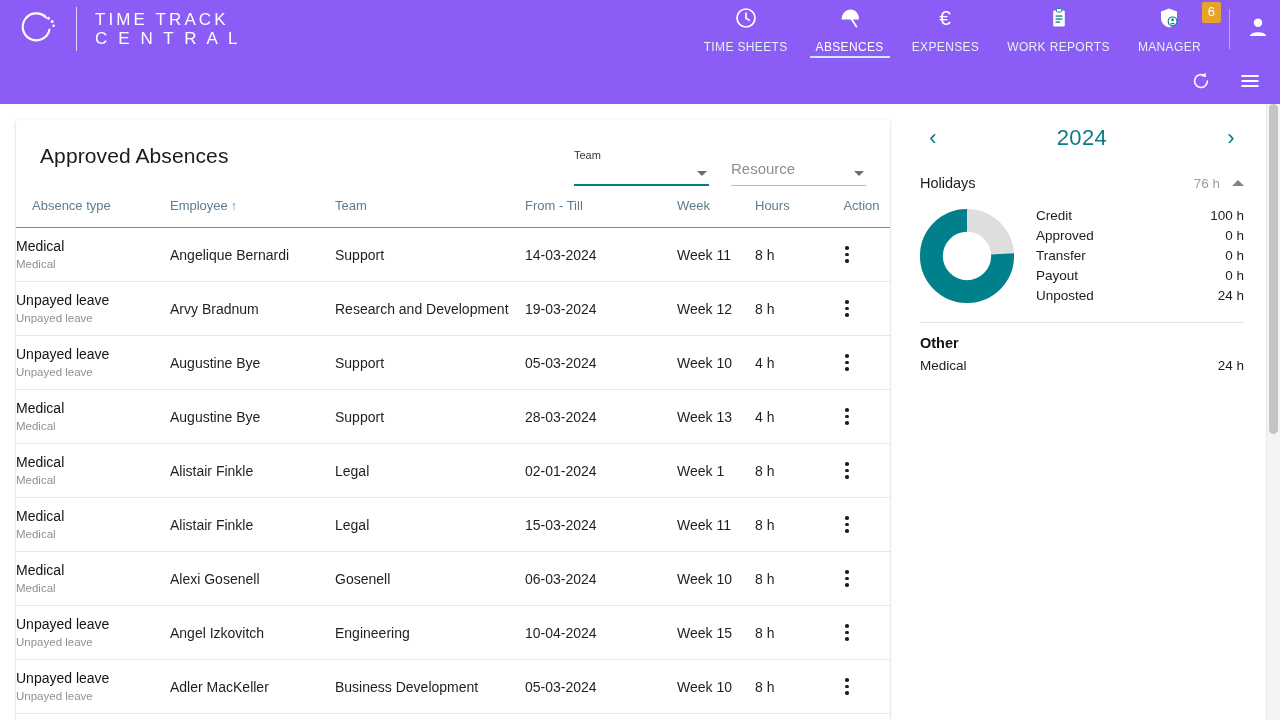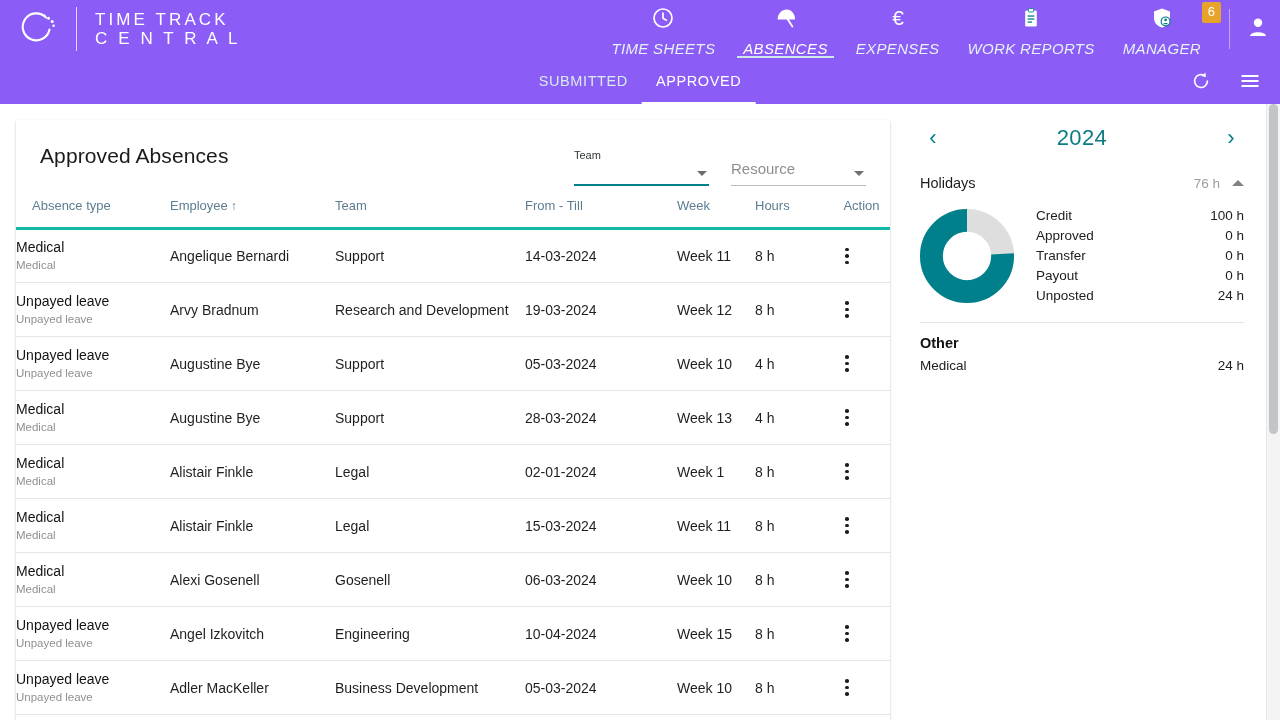--- a/index.html
+++ b/index.html
@@ -60,26 +60,25 @@
     cursor: pointer;
     color: #ffffff;
   }
   .navitem .navicon {
     height: 28px;
     display: flex;
     align-items: center;
     justify-content: center;
   }
   .navitem .navlabel {
-    font-size: 15px;
+    font-size: 12px;
     letter-spacing: 0.35px;
     margin-top: 8px;
     white-space: nowrap;
     color: #e6f2f3;
-    font-style: italic;
   }
   .navitem.active .navlabel { color: #ffffff; }
   .navitem.active::after {
     content: "";
     position: absolute;
     left: 8px; right: 8px; bottom: 0;
     height: 2px;
     background: #cfe8ea;
   }
   .badge {
@@ -230,21 +229,21 @@
     width: 100%;
     border-collapse: collapse;
     table-layout: fixed;
   }
   table.absences thead th {
     text-align: left;
     font-size: 13px;
     font-weight: 400;
     color: #5d7d91;
     padding: 6px 0 14px 0;
-    border-bottom: 3px solid #14b8a6;
+    border-bottom: 1px solid #14b8a6;
     margin-top: 45px;
   }
   table.absences thead th.c-type   { width: 154px; padding-left: 16px; }
   table.absences thead th.c-emp    { width: 165px; }
   table.absences thead th.c-team   { width: 190px; }
   table.absences thead th.c-dates  { width: 152px; }
   table.absences thead th.c-week   { width: 78px; }
   table.absences thead th.c-hours  { width: 78px; }
   table.absences thead th.c-action { width: 57px; text-align: center; }
 
@@ -456,24 +455,20 @@
           <svg width="26" height="26" viewBox="0 0 24 24">
             <circle cx="12" cy="8.1" r="3.9" fill="#ffffff"></circle>
             <path d="M4.6 20.4 C4.6 15.6 19.4 15.6 19.4 20.4 Z" fill="#ffffff"></path>
           </svg>
         </span>
       </div>
     </div>
   </div>
 
   <div class="subbar">
-    <div class="subtabs">
-      <div class="subtab">SUBMITTED</div>
-      <div class="subtab active">APPROVED</div>
-    </div>
     <div class="subbar-actions">
       <span class="iconbtn">
         <svg width="22" height="22" viewBox="0 0 24 24">
           <path d="M19 12 A7 7 0 1 1 16.4 6.6" fill="none" stroke="#ffffff" stroke-width="1.8" stroke-linecap="round"></path>
           <path d="M16.9 2.6 L17.2 7.3 L12.6 6.8 Z" fill="#ffffff"></path>
         </svg>
       </span>
       <span class="iconbtn">
         <svg width="24" height="24" viewBox="0 0 24 24">
           <rect x="3.5" y="6" width="17" height="2" fill="#ffffff"></rect>

